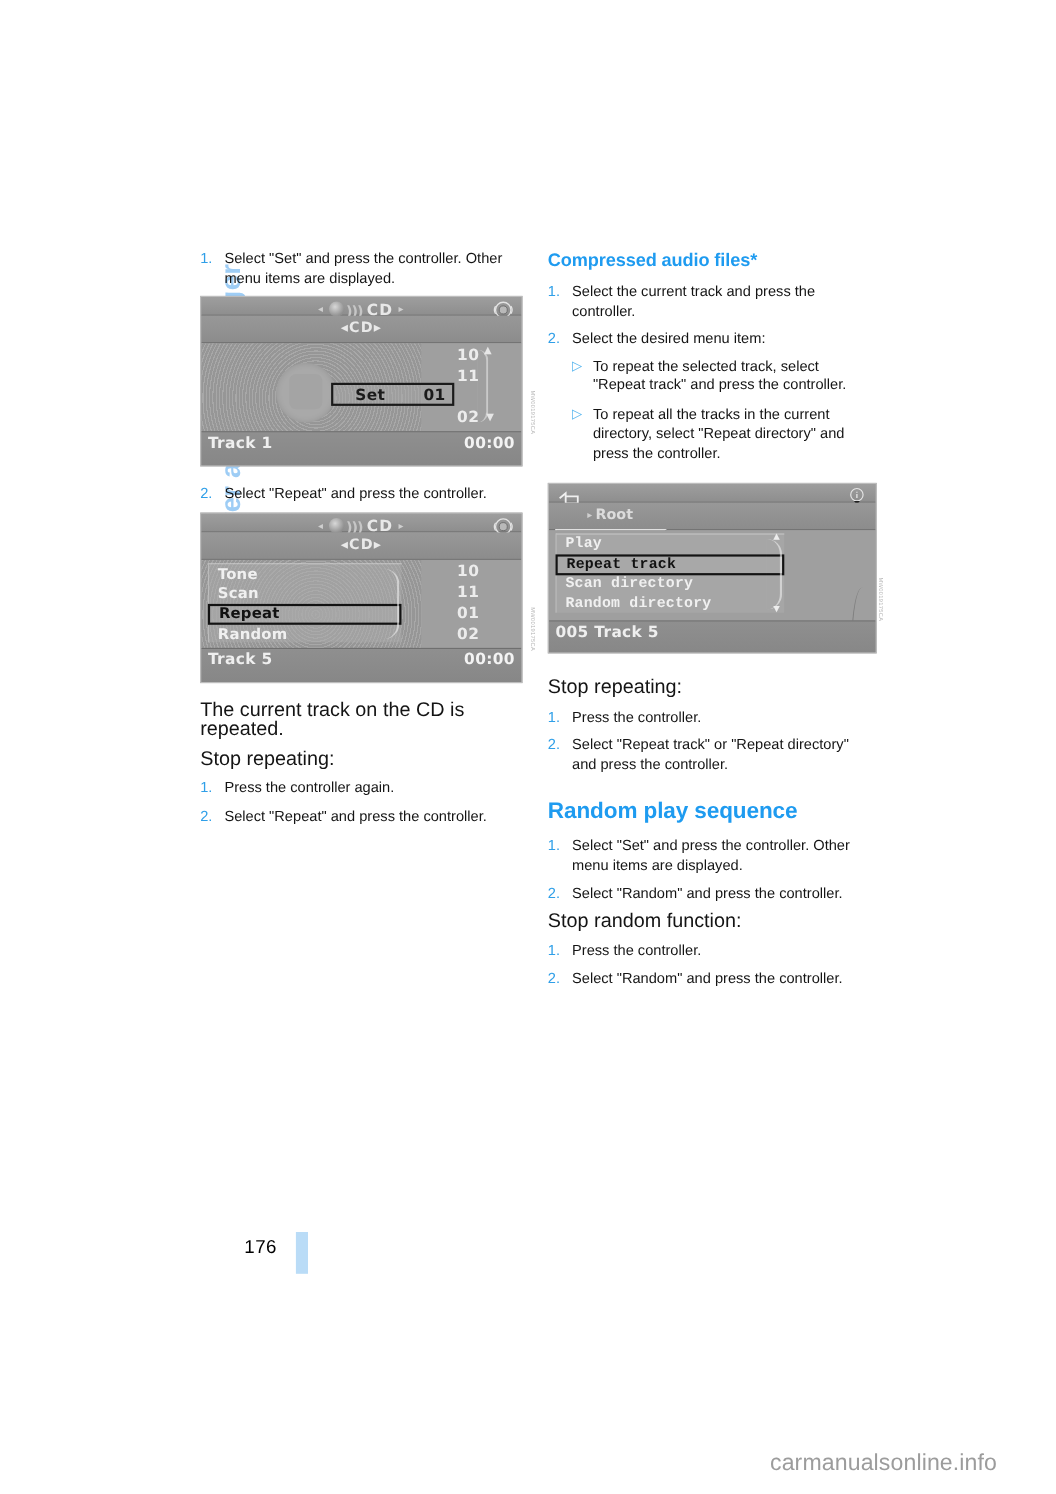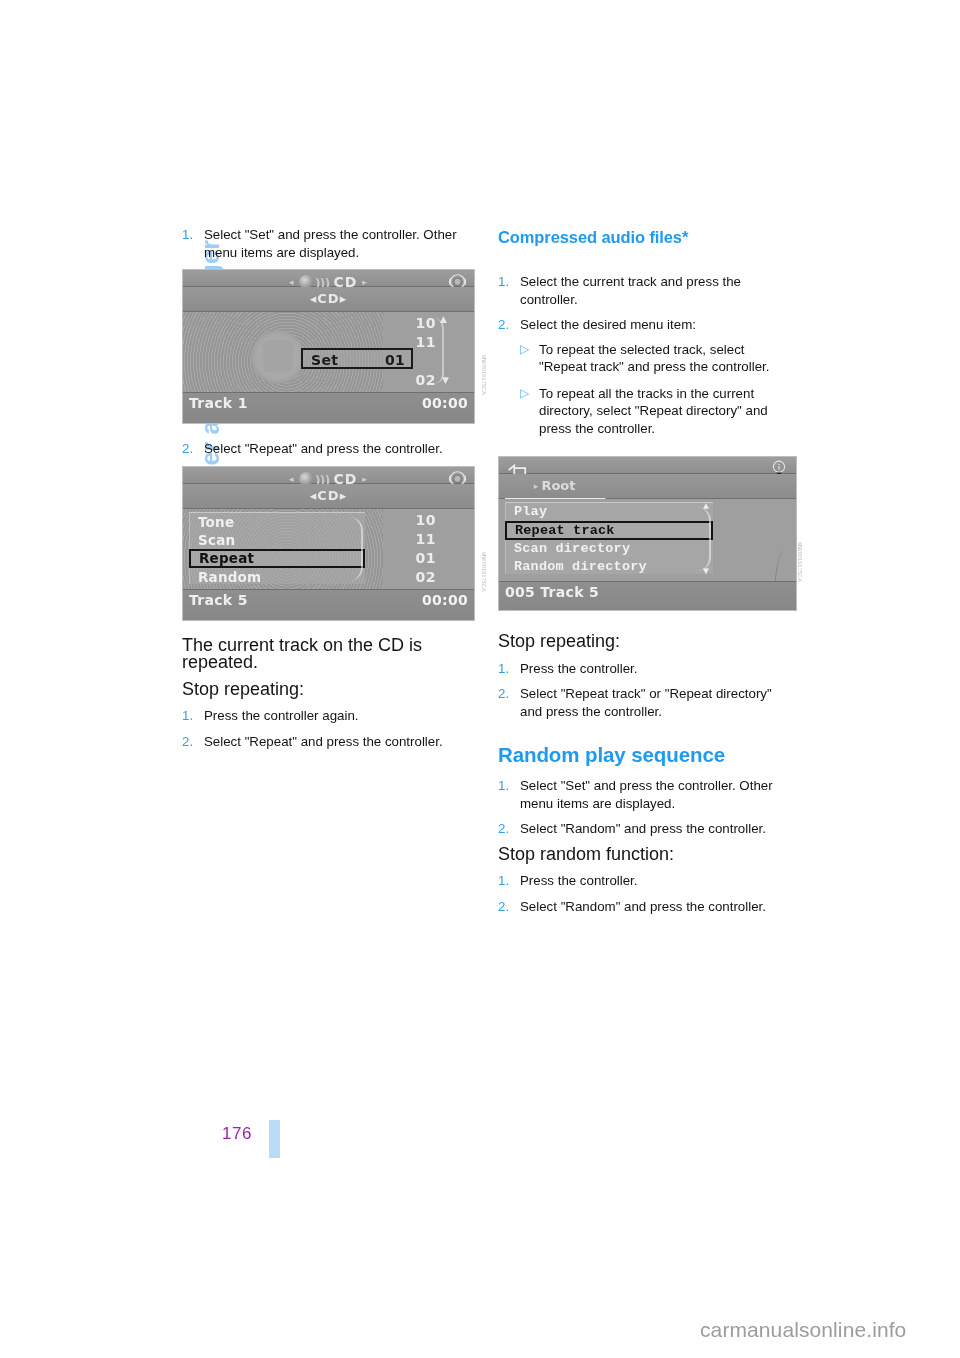--- a/index.html
+++ b/index.html
@@ -24,21 +24,21 @@
     letter-spacing: 0.2px;
     text-align: center;
     white-space: nowrap;
     line-height: 40px;
   }
 
   
   .page-num {
     position: absolute;
     left: 222px; top: 1124px;
-    font-size: 17px; color: #a21caf;
+    font-size: 17px; color: #000000;
     letter-spacing: 0.5px;
   }
   .page-bar {
     position: absolute;
     left: 269px; top: 1120px;
     width: 11px; height: 38px;
     background: #badcf7;
   }
 
   
@@ -57,21 +57,21 @@
   .col-right { left: 498px; top: 226px; }
 
   h2.sec {
     color: #1e9bf0;
     font-size: 20.5px;
     font-weight: bold;
     letter-spacing: -0.1px;
     margin-bottom: 11px;
     line-height: 22px;
   }
-  h2.sec.small { font-size: 16.5px; margin-bottom: 25px; }
+  h2.sec.small { font-size: 16.5px; margin-bottom: 8px; }
 
   p.body {
     font-size: 18px;
     line-height: 17.5px;
     color: #141414;
     margin-bottom: 9px;
   }
 
   ol.steps { list-style: none; margin: 0 0 2px 0; }
   ol.steps > li {
@@ -241,21 +241,21 @@
     position:absolute;
     border: 2px solid #1a1a1a;
     background: rgba(168,168,168,0.45);
     color: #1b1b1b;
     font-size: 14px; font-weight: bold;
     letter-spacing: 0.3px;
   }
   .selbox.set {
     left: 118px; top: 36px; width: 112px; height: 21px;
   }
-  .selbox.set .lbl { position:absolute; left:8px; top:2px; }
+  .selbox.set .lbl { position:absolute; left:20px; top:2px; }
   .selbox.set .n   { position:absolute; right:6px; top:2px; }
 
   
   .listpanel {
     position:absolute; left: 6px; top: 3px;
     width: 176px; height: 72px;
     background: rgba(172,172,172,0.55);
     border-top: 1px solid rgba(230,230,230,0.55);
     border-left: 1px solid rgba(230,230,230,0.35);
   }

